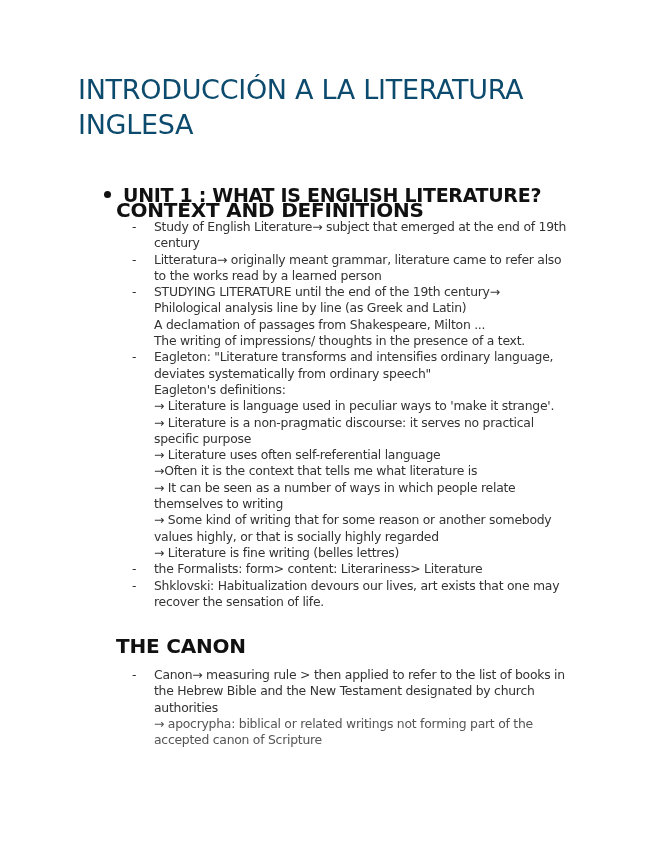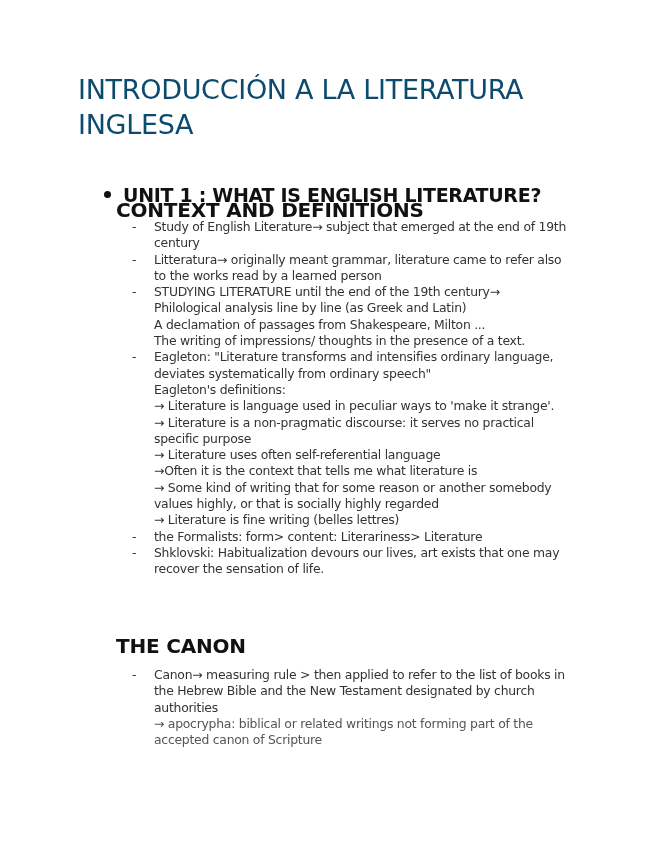--- a/index.html
+++ b/index.html
@@ -62,20 +62,21 @@
     <span class="line">The writing of impressions/ thoughts in the presence of a text.</span>
   </li>
   <li>
     <span class="dash">-</span>
     <span class="line">Eagleton: "Literature transforms and intensifies ordinary language, deviates systematically from ordinary speech"</span>
     <span class="line">Eagleton's definitions:</span>
     <span class="line">→ Literature is language used in peculiar ways to 'make it strange'.</span>
     <span class="line">→ Literature is a non-pragmatic discourse: it serves no practical specific purpose</span>
     <span class="line">→ Literature uses often self-referential language</span>
     <span class="line">→Often it is the context that tells me what literature is</span>
+    <span class="line">→ It can be seen as a number of ways in which people relate themselves to writing</span>
     <span class="line">→ Some kind of writing that for some reason or another somebody values highly, or that is socially highly regarded</span>
     <span class="line">→ Literature is fine writing (belles lettres)</span>
   </li>
   <li>
     <span class="dash">-</span>
     <span class="line"> the Formalists: form&gt; content: Literariness&gt; Literature</span>
   </li>
   <li>
     <span class="dash">-</span>
     <span class="line">Shklovski: Habitualization devours our lives, art exists that one may recover the sensation of life.</span>

